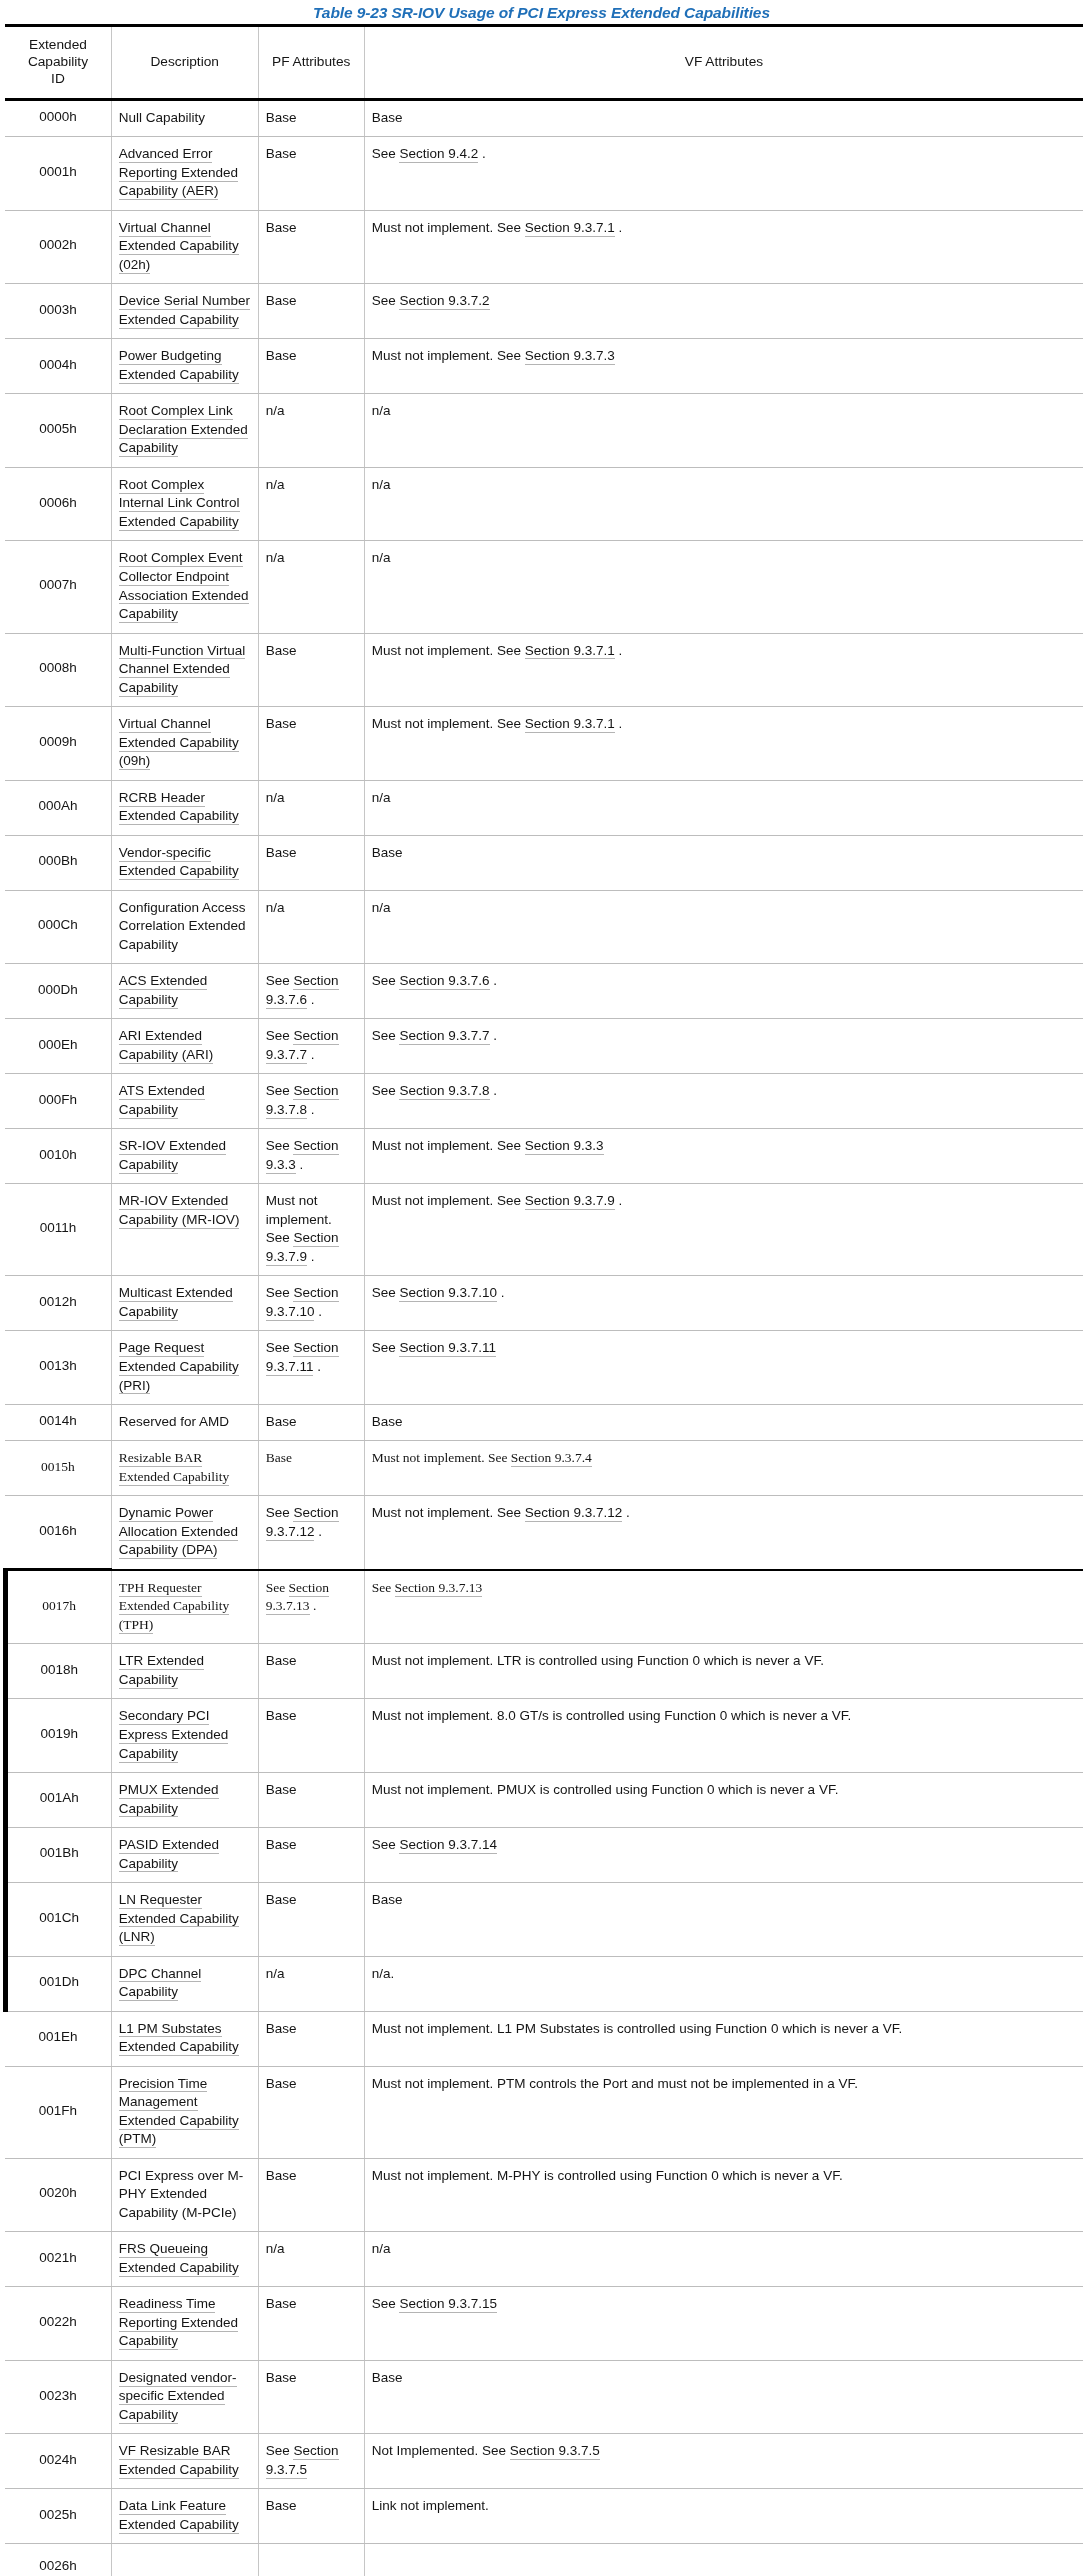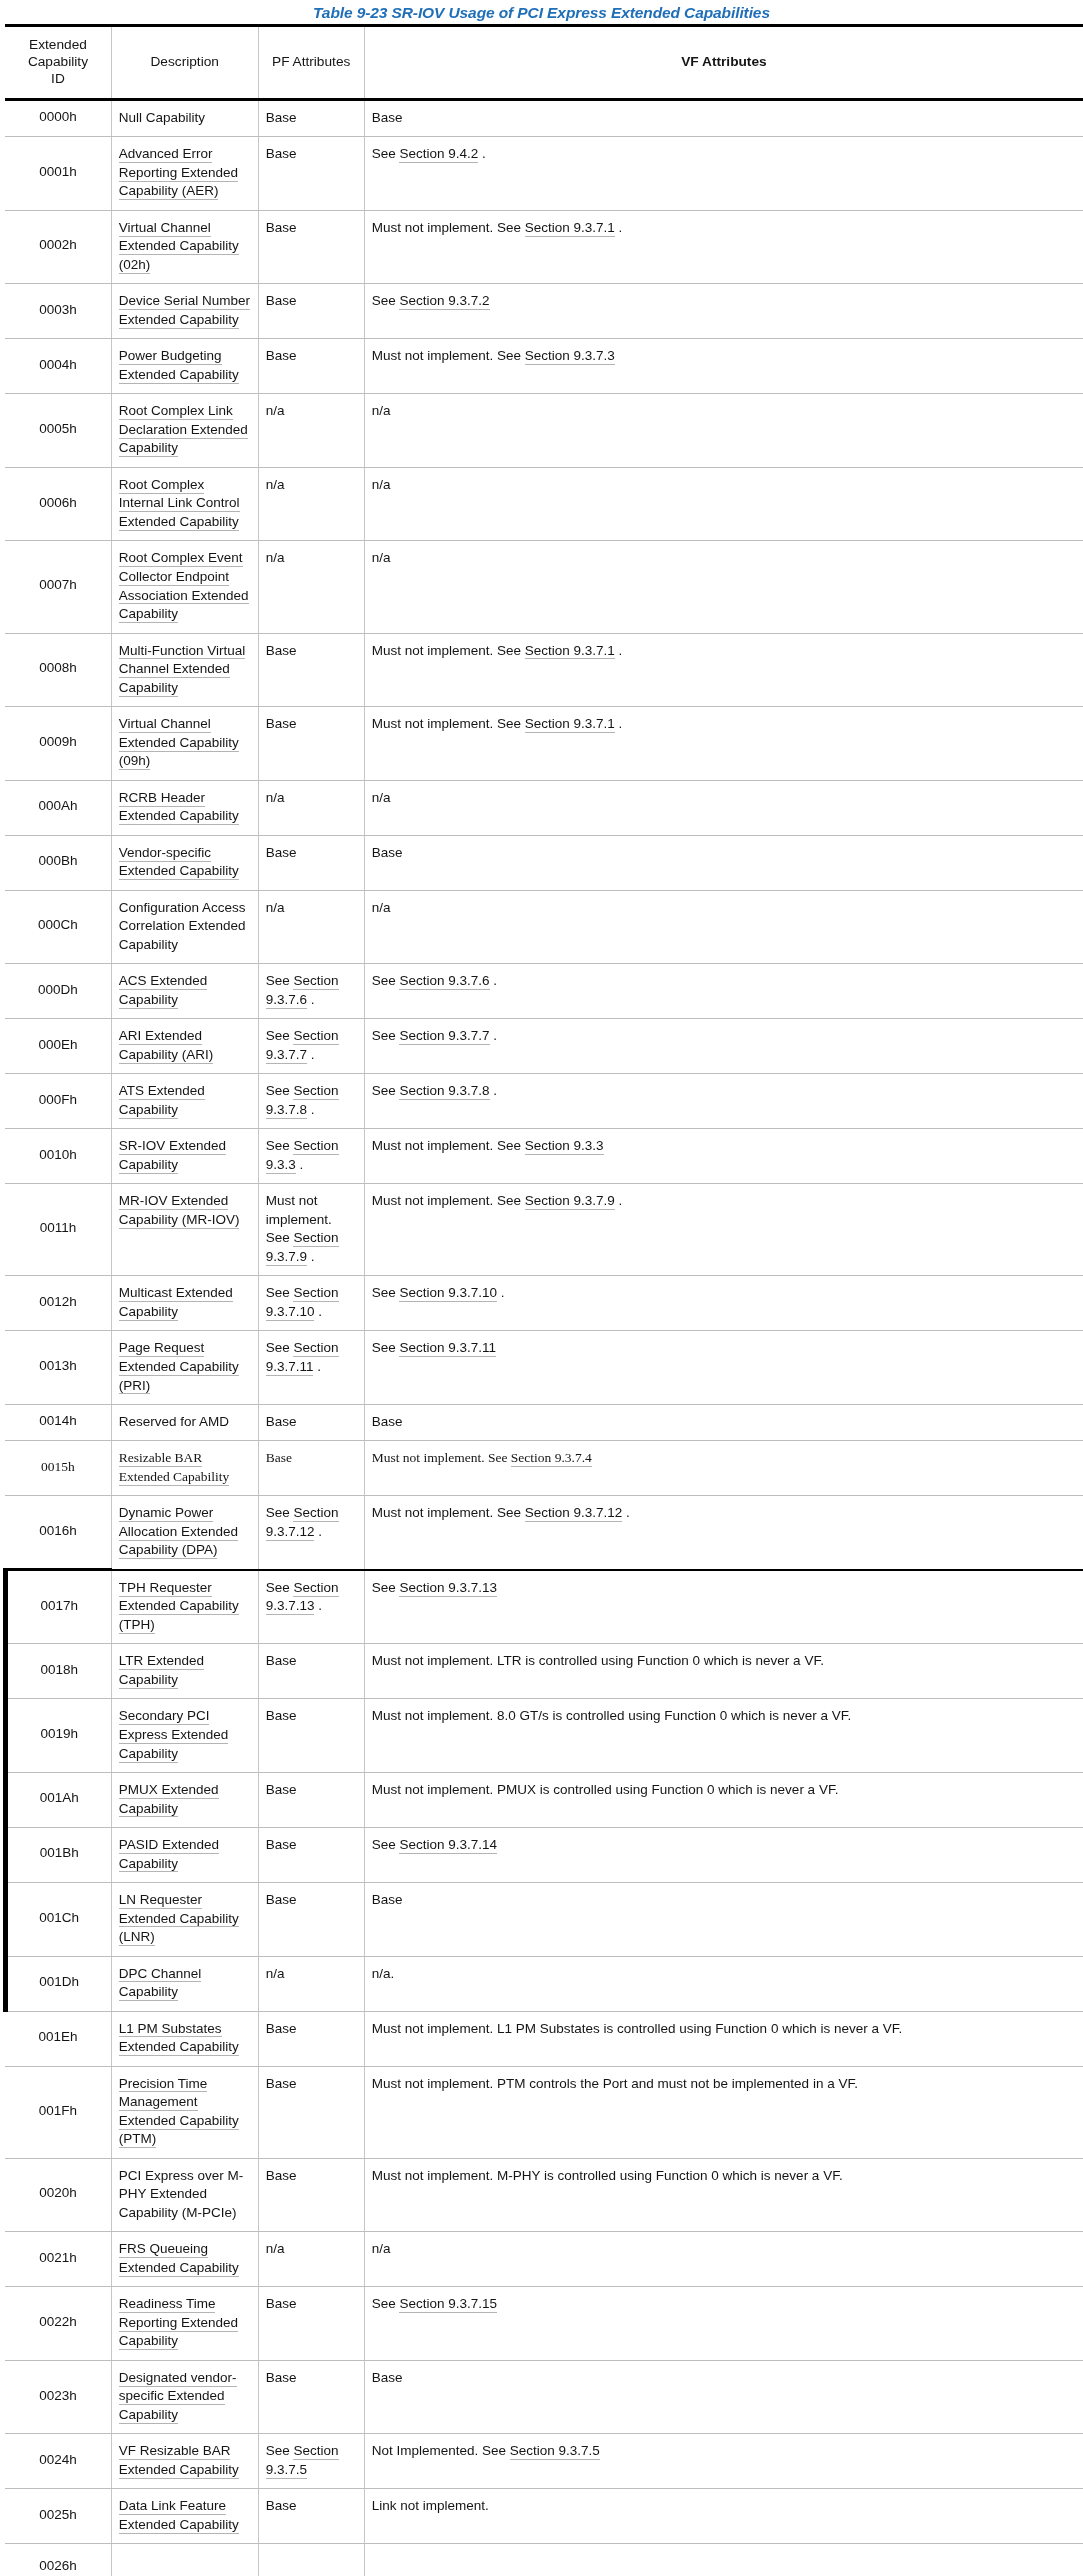--- a/index.html
+++ b/index.html
@@ -45,42 +45,42 @@
     border-bottom:3.5px solid #000000;
     border-right:0.9px solid #c6c6c6;
     font-weight:400;
     font-size:13.7px;
     text-align:center;
     vertical-align:middle;
     padding:7px 5.3px 8.8px 5.3px;
     height:55px;
     line-height:17px;
   }
-  thead th:last-child{border-right:none;font-weight:bold;}
+  thead th:last-child{border-right:none;}
 
   tbody td{
     border-bottom:1.8px solid #bdbdbd;
     border-right:0.9px solid #c6c6c6;
     vertical-align:top;
     padding:8px 7px 8.8px 7px;
     line-height:18.6px;
     font-size:13.5px;
     word-wrap:break-word;
   }
   tbody td:last-child{border-right:none;}
   tbody td.idcell{
     text-align:center;
     vertical-align:middle;
     padding-top:3.5px;
     padding-bottom:6px;
   }
   tbody tr:last-child td{border-bottom:3.5px solid #000000;}
 
   
-  tbody tr.pagebreak-top td{border-top:2.7px solid #000000;}
+  tbody tr.pagebreak-top td{border-top:2.7px solid #000000;font-family:Liberation Serif, serif;}
   
   tbody tr.leftbar td:first-child{
     border-left:5.3px solid #000000;
     box-sizing:border-box;
   }
   tbody tr.leftbar-start td:first-child{border-top:3.5px solid #000000;}
 
   a.lnk{
     color:inherit;
     text-decoration:none;

